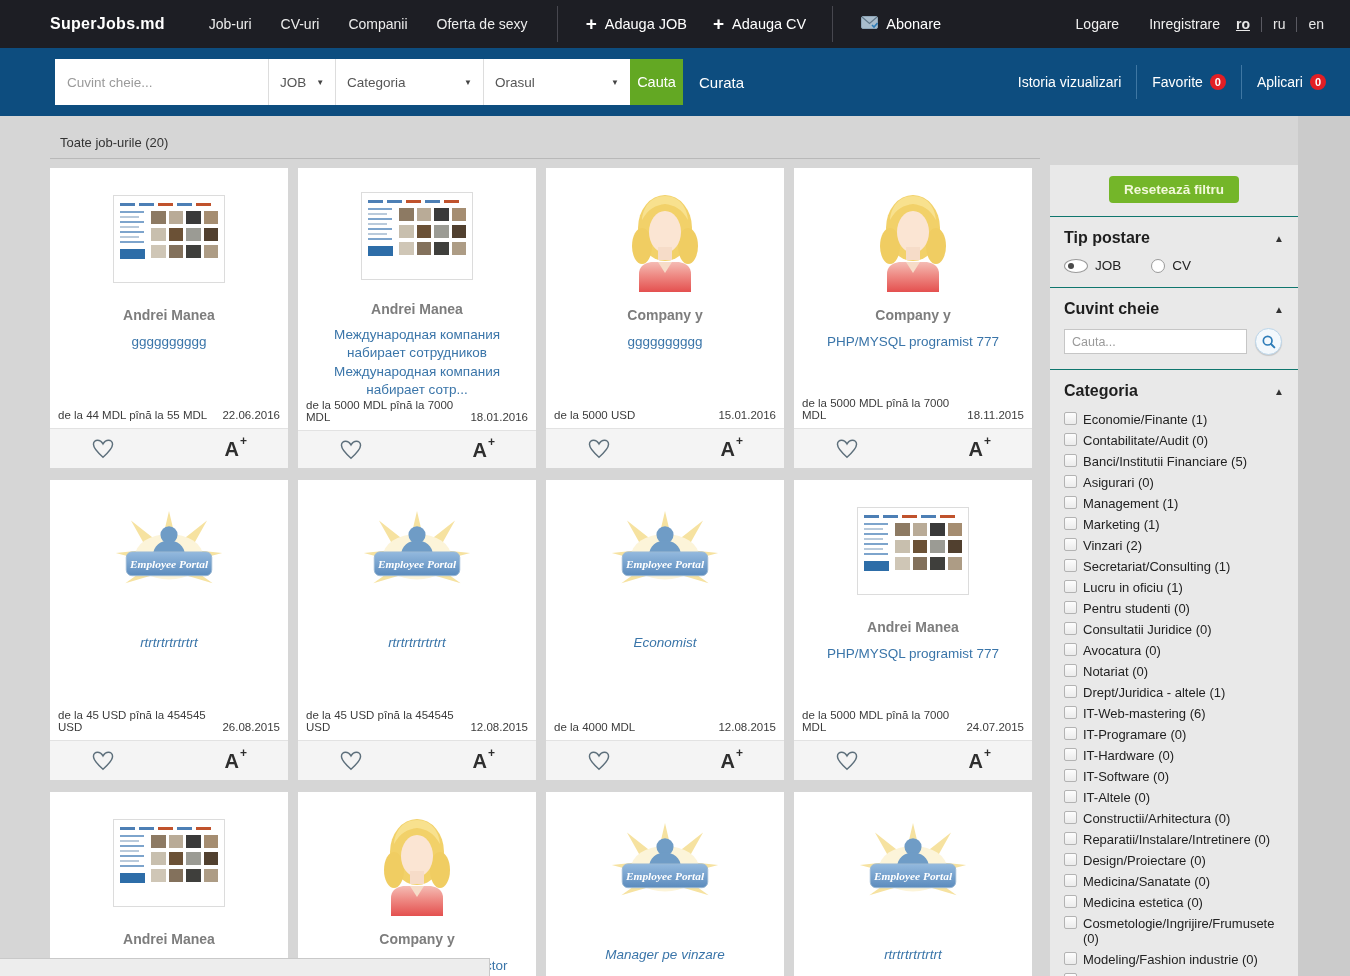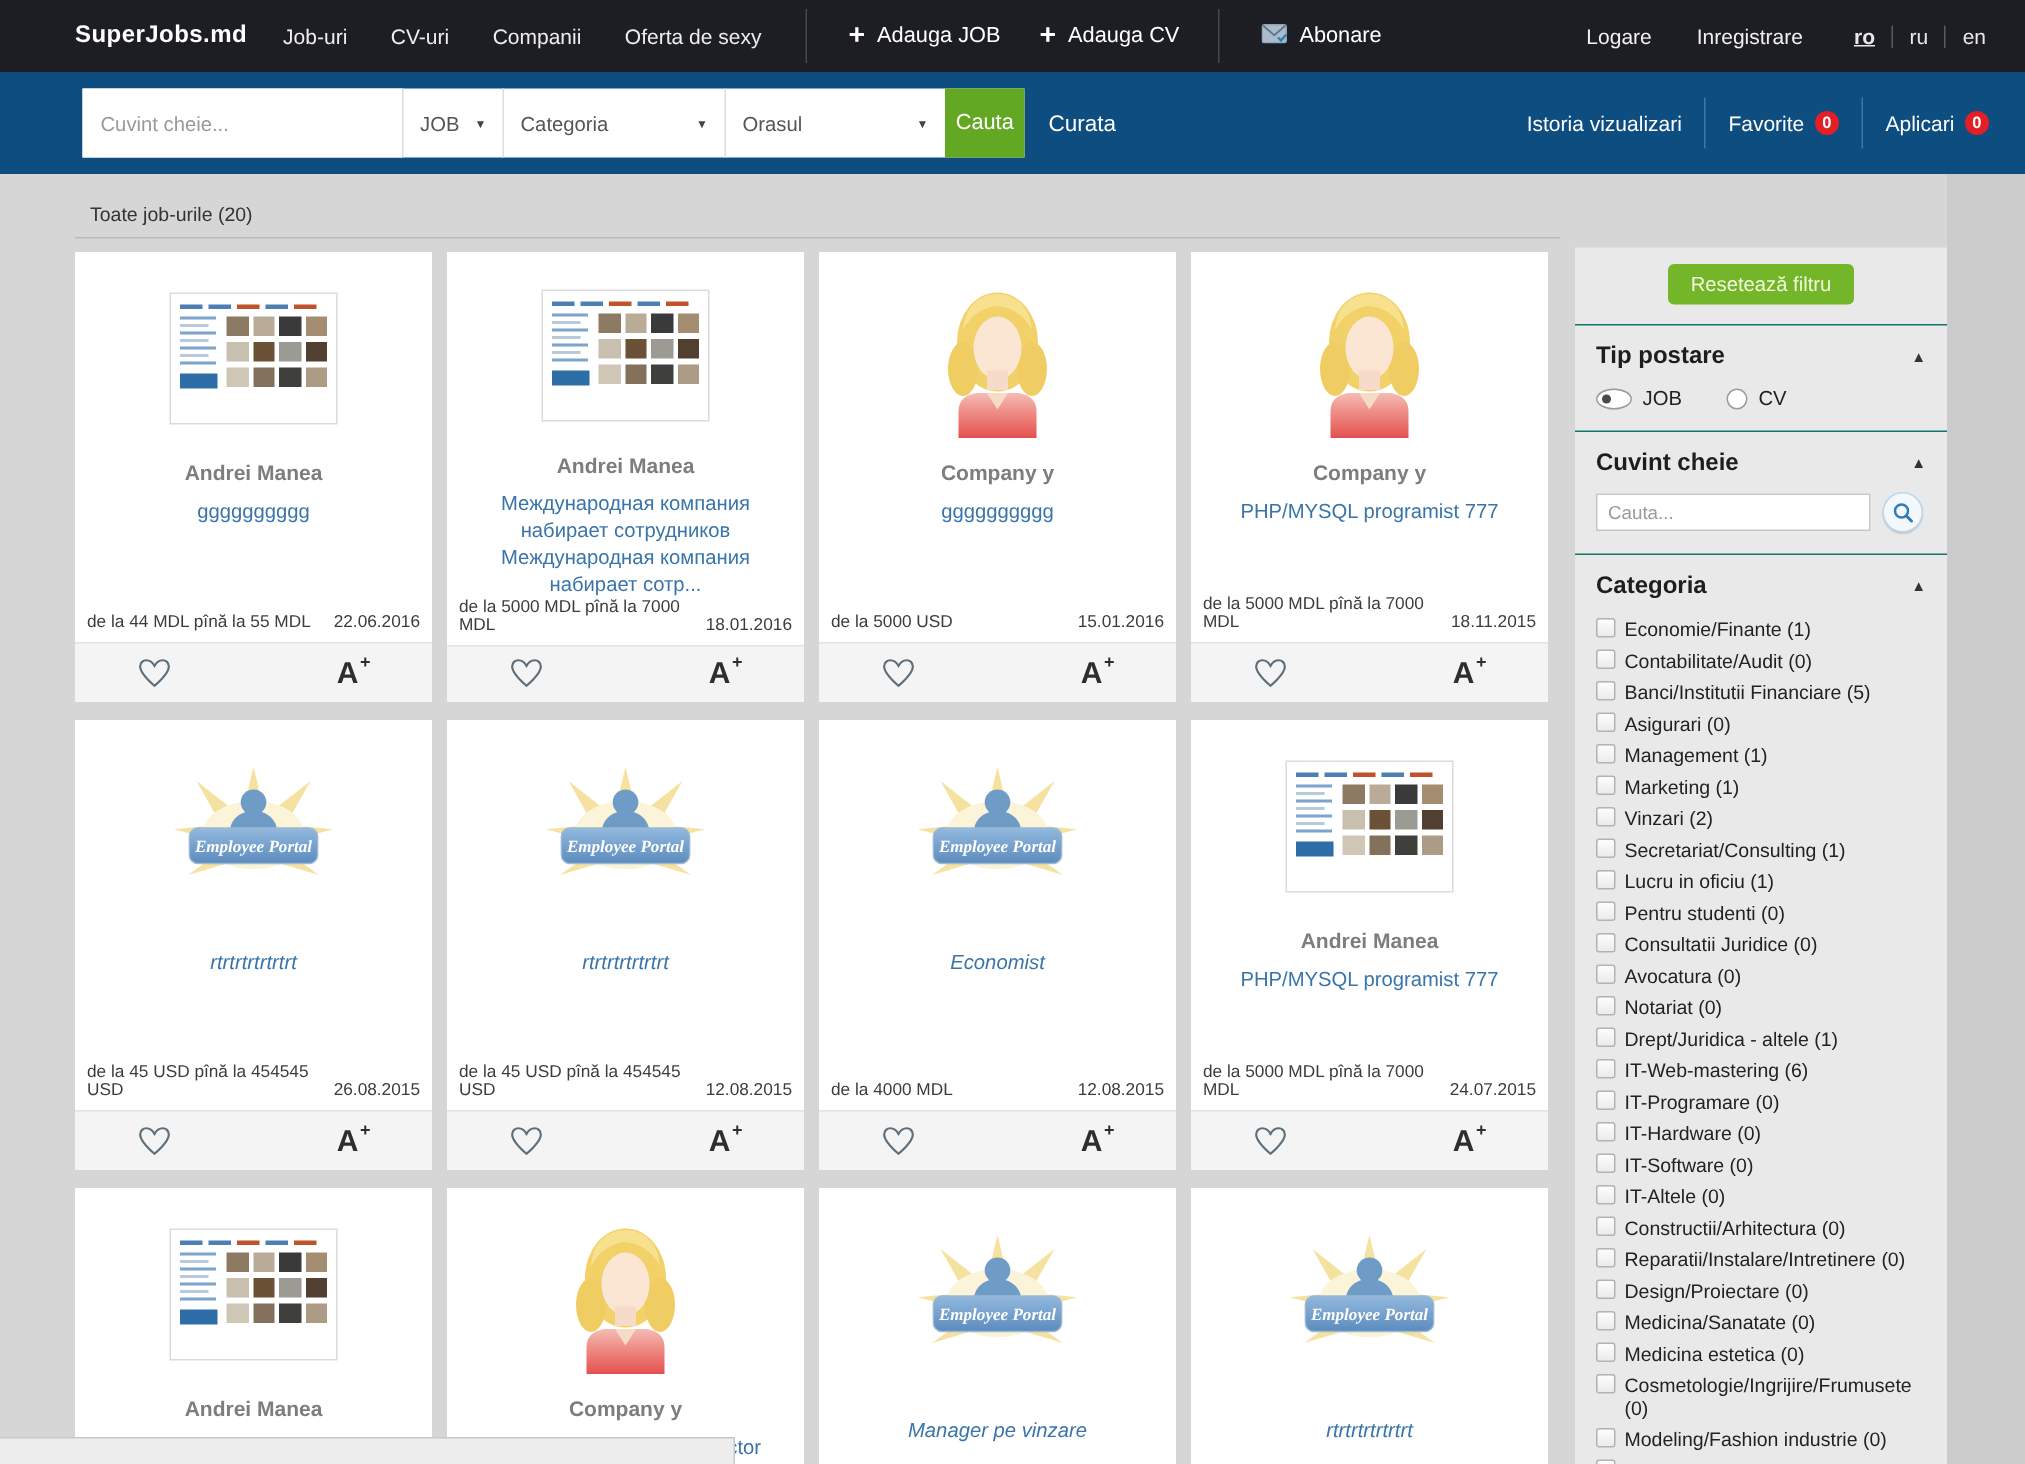--- a/index.html
+++ b/index.html
@@ -2,29 +2,29 @@
 <html><head>
 <meta charset="utf-8">
 <style>
   * { margin:0; padding:0; box-sizing:border-box; }
   html,body { width:1350px; height:976px; }
   body { font-family:"Liberation Sans","DejaVu Sans",sans-serif; background:#cfcfcf; }
   .page { position:relative; width:1350px; height:976px; overflow:hidden; background:#d6d6d6; }
 
   
   .topnav { height:48px; background:#1d1e24; display:flex; align-items:center; padding:0 26px 0 50px; color:#fff; }
-  .logo { font-size:16px; font-weight:bold; letter-spacing:.3px; margin-right:24px; cursor:pointer; }
+  .logo { font-size:16px; font-weight:bold; letter-spacing:.3px; margin-right:44px; cursor:pointer; }
   .nav-link { color:#ededed; text-decoration:none; font-size:14px; margin-right:29px; cursor:pointer; }
   .vsep { width:1px; height:36px; background:#47474f; margin:0 14px 0 0; }
   .add-link { display:flex; align-items:center; gap:8px; color:#fff; text-decoration:none; font-size:14.5px; margin:0 26px 0 14px; cursor:pointer; }
   .plus-glyph { font-size:19px; font-weight:bold; line-height:1; position:relative; top:-1px; }
   .subscribe { display:flex; align-items:center; gap:8px; color:#fff; text-decoration:none; font-size:14.5px; margin-left:14px; cursor:pointer; }
   .nav-spacer { flex:1; }
   .auth-link { color:#f0f0f0; text-decoration:none; font-size:14px; margin-right:30px; cursor:pointer; }
-  .langs { display:flex; align-items:center; gap:11px; margin-left:18px; font-size:14px; }
+  .langs { display:flex; align-items:center; gap:11px; font-size:14px; }
   .lang { color:#e8e8e8; text-decoration:none; cursor:pointer; }
   .lang.active { font-weight:bold; text-decoration:underline; }
   .lang-sep { width:1px; height:15px; background:#5a5a62; }
 
   
   .searchbar { height:68px; background:#0d4d7f; display:flex; align-items:center; padding:0 24px 0 55px; }
   .search-form { display:flex; align-items:stretch; height:46px; background:#fff; }
   .kw-input { width:213px; border:none; outline:none; padding:0 12px; font-size:13.5px; color:#4c1d95; font-family:inherit; }
   .kw-input::placeholder { color:#9a9a9a; }
   .sel { display:flex; align-items:center; justify-content:space-between; border-left:1px solid #ddd; padding:0 11px; font-size:13.5px; color:#555; cursor:pointer; }
@@ -73,21 +73,21 @@
   .st-main b { height:13px; background:#999; }
   .st-main b:nth-child(1){background:#8d7a63}.st-main b:nth-child(2){background:#b9ab97}
   .st-main b:nth-child(3){background:#3a3a3a}.st-main b:nth-child(4){background:#a58d71}
   .st-main b:nth-child(5){background:#c8bfae}.st-main b:nth-child(6){background:#6b5136}
   .st-main b:nth-child(7){background:#9b9b94}.st-main b:nth-child(8){background:#51402f}
   .st-main b:nth-child(9){background:#cfc6b6}.st-main b:nth-child(10){background:#83715c}
   .st-main b:nth-child(11){background:#3f3f3c}.st-main b:nth-child(12){background:#ad9c85}
 
   
   .sidebar { width:248px; margin-left:10px; margin-top:49px; background:#e9e9e9; min-height:811px; padding-bottom:30px; }
-  .reset-btn { display:block; margin:11px auto 13px; padding:6px 15px; background:#74b629; border:none; border-radius:4px; color:#f2f8da; font-size:13.5px; font-family:inherit; cursor:pointer; }
+  .reset-btn { display:block; margin:11px auto 13px; padding:6px 15px; background:#74b629; border:none; border-radius:4px; color:#f2f8da; font-size:13.5px; font-family:inherit; cursor:pointer;font-weight:bold; }
   .sb-section { padding:12px 14px 14px; border-top:1px solid #0f766e; }
   .sb-title { font-size:16px; font-weight:bold; color:#1e1e1e; display:flex; justify-content:space-between; align-items:center; }
   .collapse-arrow { font-size:10px; color:#333; cursor:pointer; }
   .radio-row { display:flex; gap:30px; margin-top:11px; font-size:13.5px; color:#222; }
   .radio-opt { display:flex; align-items:center; gap:7px; cursor:pointer; }
   .radio { width:14px; height:14px; border-radius:50%; border:1px solid #9a9a9a; background:#fff; display:inline-block; position:relative; }
   .radio.sel::after { content:""; position:absolute; left:3px; top:3px; width:6px; height:6px; border-radius:50%; background:#4a4a4a; }
   .kw-row { display:flex; align-items:center; gap:8px; margin-top:10px; }
   .sb-kw-input { width:183px; height:25px; border:1px solid #c6c6c6; padding:0 7px; font-size:12.5px; color:#555; font-family:inherit; outline:none; }
   .sb-kw-input::placeholder { color:#9a9a9a; }

